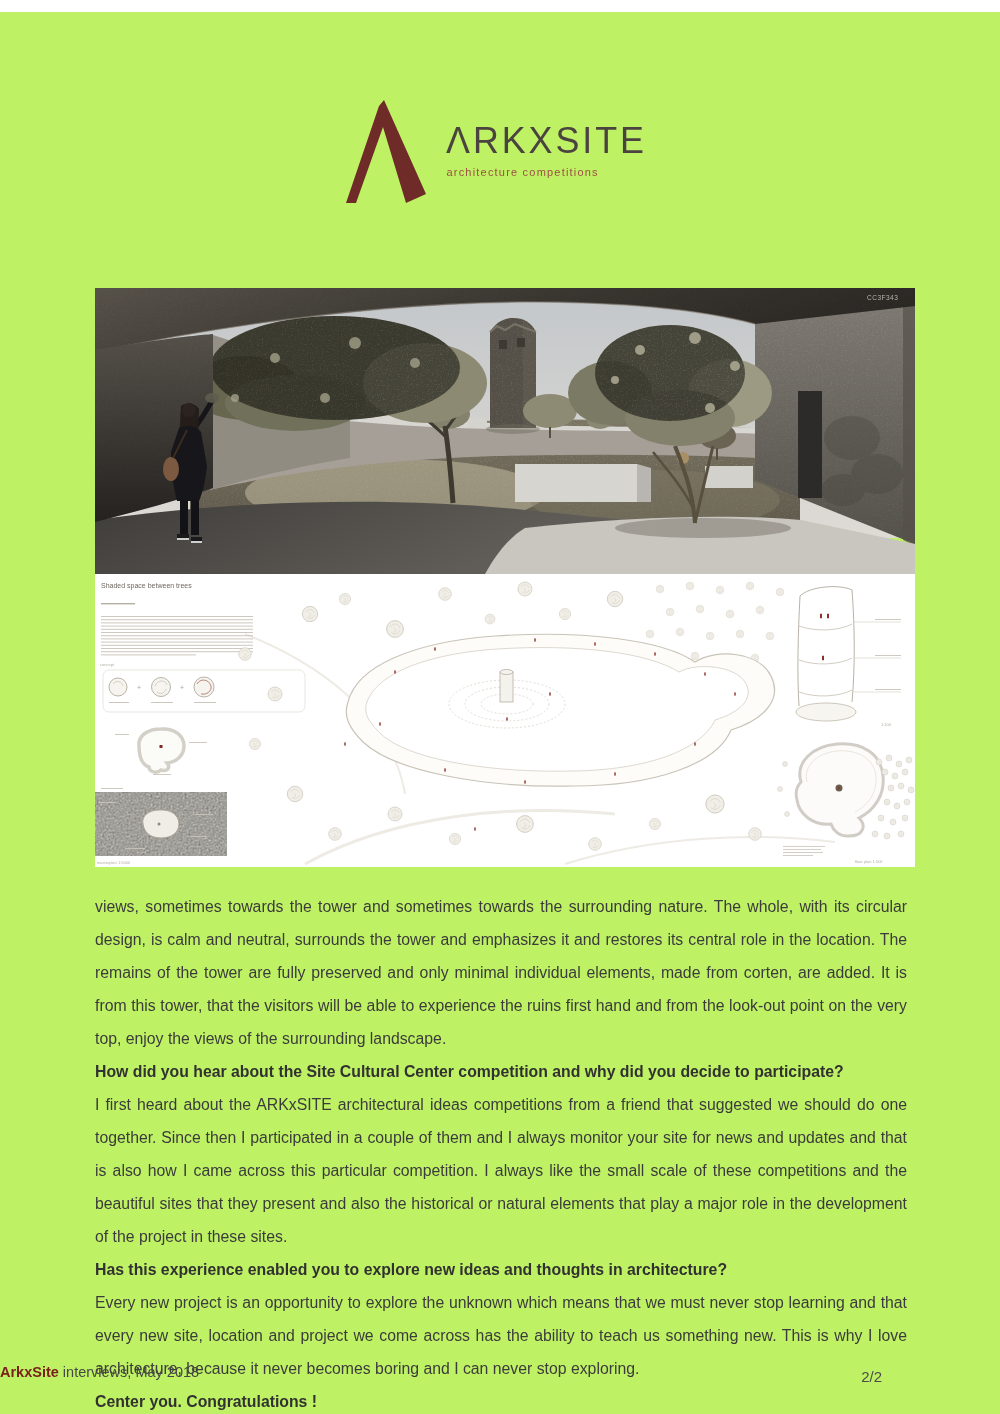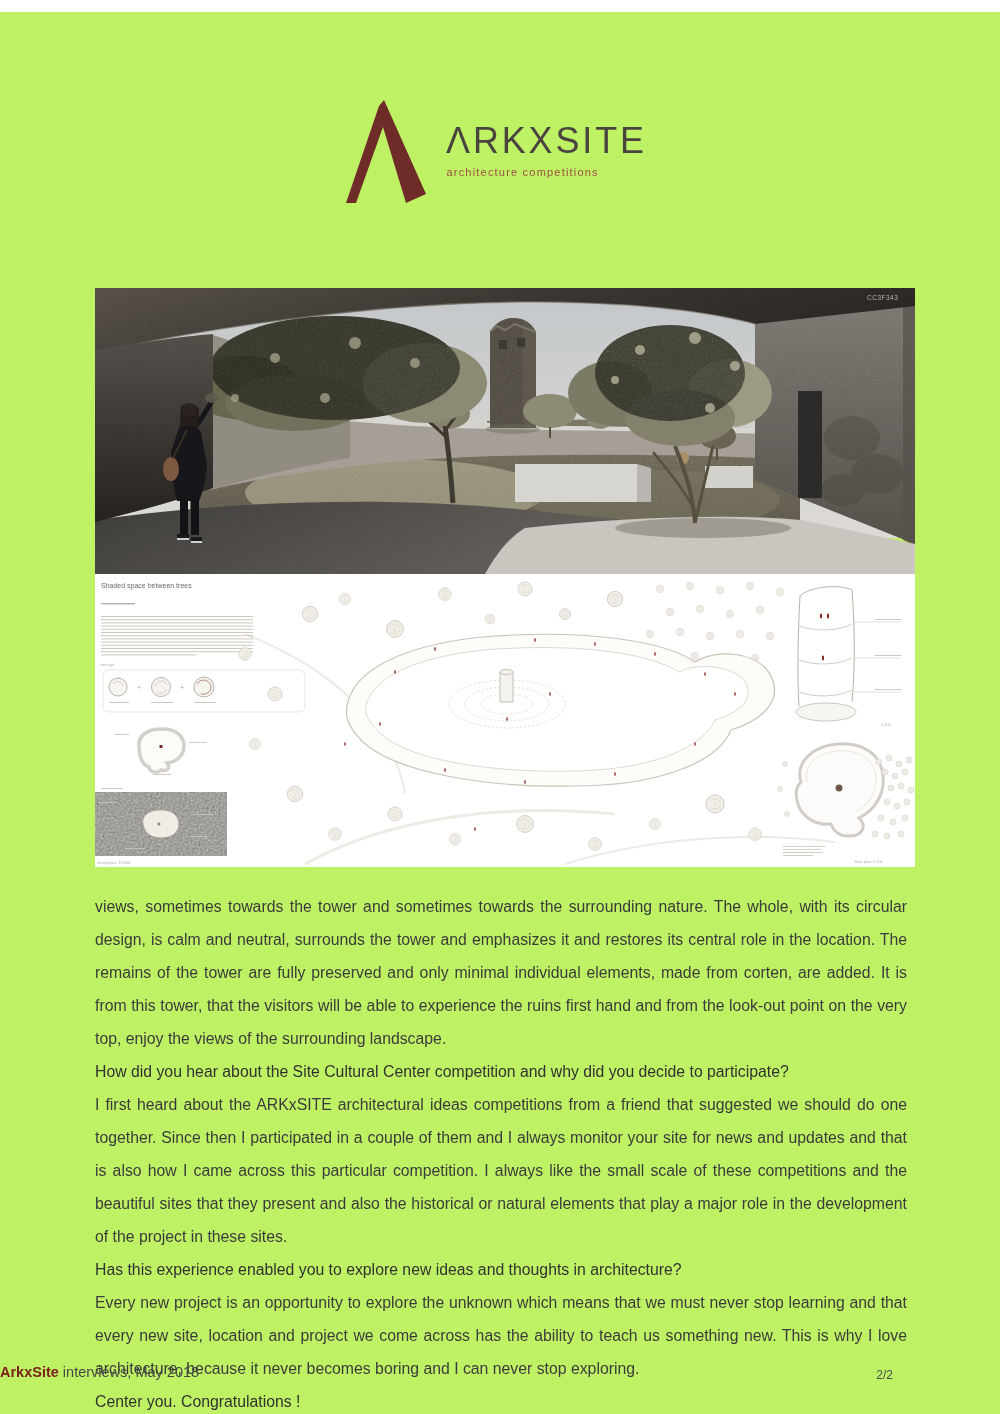--- a/index.html
+++ b/index.html
@@ -18,30 +18,30 @@
   
   figure { margin:0; }
   .hero  { position:absolute; left:95px; top:276px; width:820px; height:286px; }
   .board { position:absolute; left:95px; top:562px; width:820px; height:293px; background:#fff; }
   .hero svg, .board svg { display:block; width:100%; height:100%; }
 
   
   .article { position:absolute; left:95px; top:878px; width:812px;
              font-size:15.8px; line-height:33px; color:#3c3b3b; text-align:justify; }
   .article p { margin:0; }
-  .q { font-weight:normal; color:#323131; }
+  .q { font-weight:bold; color:#323131; }
   .gap-q1 { margin-top:25px; }
   .gap-q2 { margin-top:15px; }
   .closing { margin-top:14px; }
 
   
   .footer-credit { position:absolute; top:1352px; left:0; width:100%; text-align:left;
                    font-size:14.5px; color:#474646; }
   .footer-credit .brand { font-weight:bold; color:#7a211c; }
-  .page-number { position:absolute; top:1356px; right:107px; font-size:12px; color:#4c4b4b; }
+  .page-number { position:absolute; top:1356px; right:118px; font-size:15px; color:#4c4b4b; }
 
   .svgtxt { font-family:"Liberation Sans", sans-serif; }
 </style>
 </head>
 <body>
 
 <div class="page">
 
   <header class="masthead">
     <svg class="logo-mark" viewBox="0 0 80 106">

